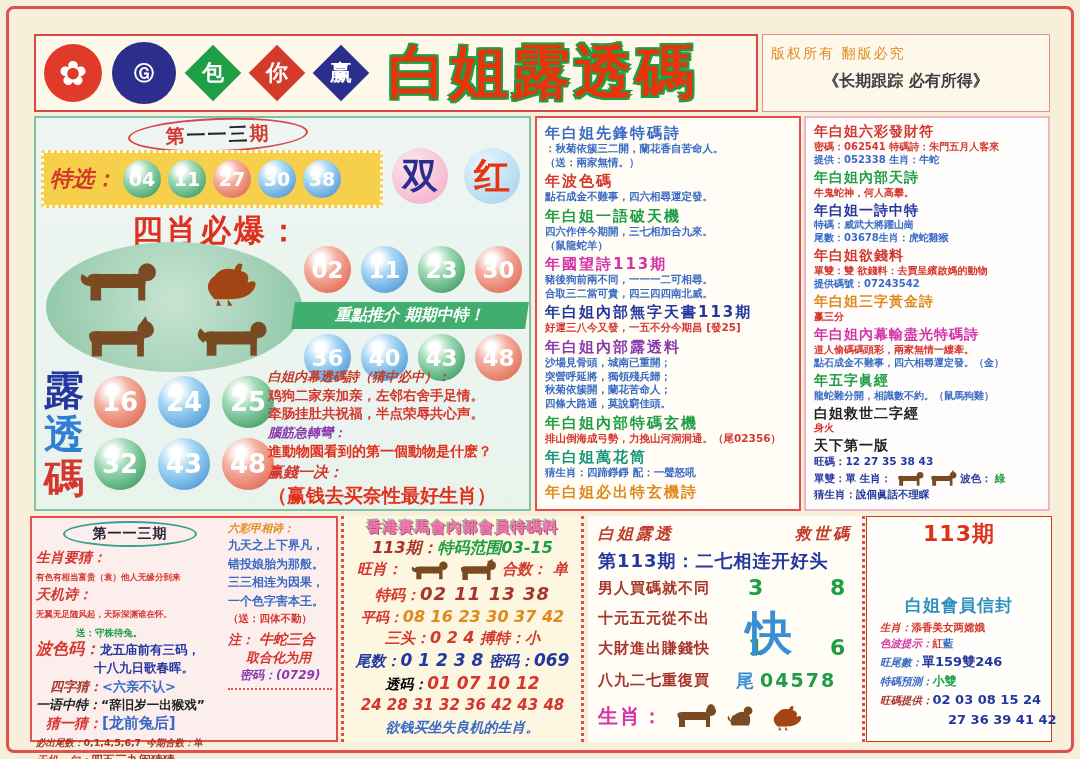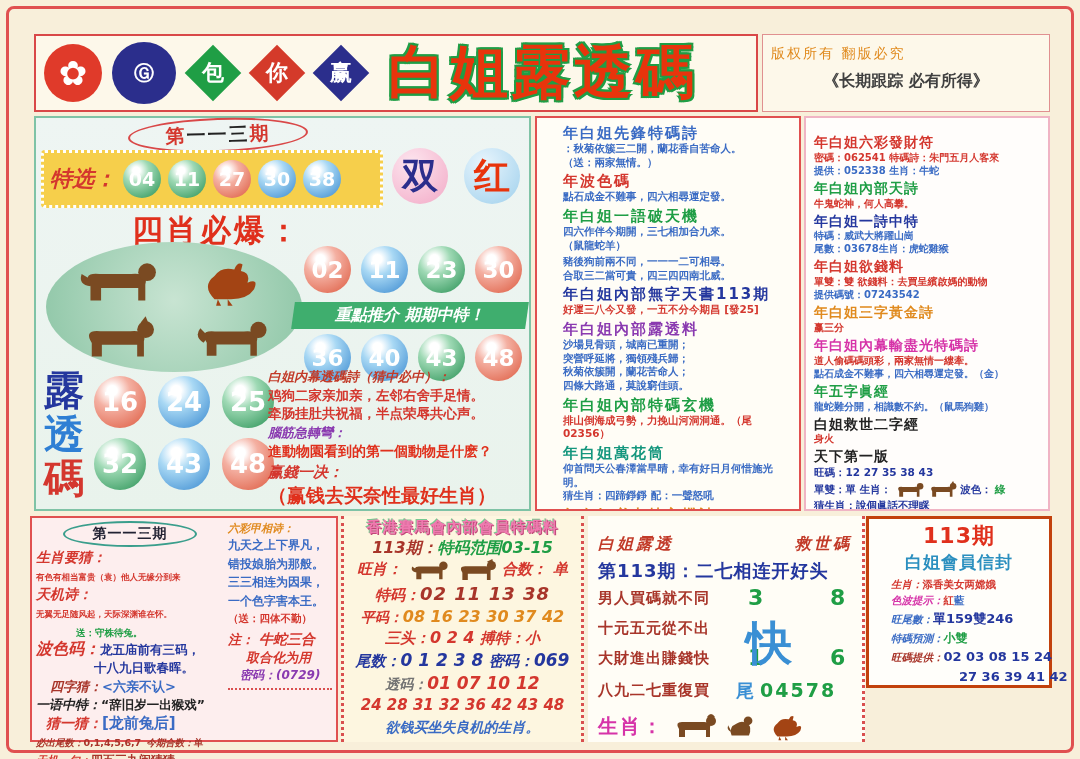--- a/index.html
+++ b/index.html
@@ -3,21 +3,21 @@
 <meta charset="utf-8">
 <style>
   html,body{margin:0;padding:0;}
   body{font-family:"DejaVu Sans","Liberation Sans",sans-serif;background:#f8efda;}
   .page{position:relative;width:1080px;height:759px;background:#f8efda;overflow:hidden;}
   .frame{position:absolute;inset:6px;border:3px solid #e05050;border-radius:8px;pointer-events:none;}
 
   
   .c-red{color:#d4372e}.c-dred{color:#a8352a}.c-orange{color:#e08a1e}.c-green{color:#1f9e45}
   .c-teal{color:#14967d}.c-blue{color:#3a6bc4}.c-navy{color:#24379e}.c-magenta{color:#d633a8}
-  .c-purple{color:#8a3ab0}.c-pink{color:#737373}.c-black{color:#222}
+  .c-purple{color:#8a3ab0}.c-pink{color:#000000}.c-black{color:#222}
   .bold{font-weight:bold}
 
   
   .hdr-left{position:absolute;left:34px;top:34px;width:724px;height:78px;background:#fdf8ea;
     border:2px solid #d94848;display:flex;align-items:center;padding:0 8px;box-sizing:border-box;gap:10px;}
   .flag{width:58px;height:58px;border-radius:50%;background:#e03a2a;display:flex;align-items:center;justify-content:center;
     color:#fff;font-size:34px;flex:0 0 auto;}
   .ovallogo{width:64px;height:62px;border-radius:50%;background:#2b2e8c;display:flex;align-items:center;justify-content:center;
     color:#fff;font-size:20px;font-weight:bold;flex:0 0 auto;}
   .diamond{width:40px;height:40px;transform:rotate(45deg);display:flex;align-items:center;justify-content:center;
@@ -65,23 +65,23 @@
   .lp-text{position:absolute;left:232px;top:250px;width:260px;line-height:1.35;}
   .lp-text .t1{color:#c23a28;font-weight:bold;font-style:italic;font-size:13px;}
   .lp-text .t2{color:#d4372e;font-weight:bold;font-size:13.5px;}
   .lp-text .t3{color:#8a3ab0;font-weight:bold;font-style:italic;font-size:13px;margin-top:2px;}
   .lp-text .t4{color:#e0301c;font-weight:bold;font-size:14px;}
   .lp-text .t5{color:#d4372e;font-weight:900;font-style:italic;font-size:15px;margin-top:2px;}
   .lp-text .t6{color:#e0301c;font-weight:bold;font-size:19px;}
 
   
   .mp{position:absolute;left:535px;top:116px;width:266px;height:395px;background:#fffdf6;border:2px solid #e05050;
-    box-sizing:border-box;padding:6px 26px;overflow:hidden;}
+    box-sizing:border-box;padding:6px 8px;overflow:hidden;}
   .rp{position:absolute;left:804px;top:116px;width:246px;height:395px;background:#fffdfb;border:2px solid #f0b4c4;
-    box-sizing:border-box;padding:16px 8px;overflow:hidden;}
+    box-sizing:border-box;padding:5px 8px;overflow:hidden;}
   .sec{margin-bottom:3px;}
   .sec-t{font-weight:900;font-size:15px;letter-spacing:2px;line-height:1.2;}
   .rp .sec-t{font-size:14px;letter-spacing:1px;}
   .sec-l{font-size:10.5px;font-weight:bold;line-height:1.3;}
   .rp .sec-l{font-size:10px;}
   .tx-row{font-size:10.5px;font-weight:bold;color:#24379e;display:flex;align-items:center;gap:3px;line-height:1.5;}
 
   
   .bl{position:absolute;left:30px;top:516px;width:308px;height:226px;background:#fdeeee;border:2px solid #e05050;
     box-sizing:border-box;display:flex;padding:3px 4px;}
@@ -94,34 +94,34 @@
   .bl-r .pline{color:#3a6bc4;font-weight:bold;font-size:12px;line-height:1.55;}
   .dotline{border-top:2px dotted #d94f4f;margin-top:4px;}
 
   .bm{position:absolute;left:341px;top:516px;width:243px;height:226px;background:#fdf6e0;
     border-left:3px dotted #d94f4f;border-right:3px dotted #d94f4f;box-sizing:border-box;text-align:center;padding-top:2px;}
   .bm-title{font-size:15px;font-weight:900;letter-spacing:1px;color:#f07ab0;
     text-shadow:1px 1px 0 #c04878,-1px -1px 0 #78c890;}
   .bm .r{font-weight:900;line-height:1.32;font-style:italic;}
 
   .bmr{position:absolute;left:588px;top:516px;width:277px;height:226px;background:#fffdf6;
-    border-right:3px dotted #d94f4f;box-sizing:border-box;padding:18px 10px;}
+    border-right:3px dotted #d94f4f;box-sizing:border-box;padding:8px 10px;}
   .bmr-hdr{display:flex;justify-content:space-between;color:#c23a28;font-weight:900;font-style:italic;font-size:16px;letter-spacing:3px;}
   .bmr-issue{font-size:18px;font-weight:900;color:#24379e;margin-top:4px;letter-spacing:1px;white-space:nowrap;}
   .bmr-grid{position:relative;margin-top:6px;height:118px;}
   .bmr-grid .lbl{position:absolute;left:0;color:#a8352a;font-weight:900;font-size:15px;letter-spacing:1px;}
   .bmr-grid .num{position:absolute;font-weight:900;font-size:22px;color:#1f9e45;}
   .bmr-big{position:absolute;left:148px;top:24px;font-size:46px;font-weight:900;color:#3a8fd4;}
   .bmr-sx{display:flex;align-items:center;gap:8px;margin-top:4px;}
   .bmr-sx .lbl{color:#d633a8;font-weight:900;font-size:20px;letter-spacing:2px;}
 
-  .br{position:absolute;left:866px;top:516px;width:186px;height:172px;background:#fffefa;border:3px solid #c2410c;
-    box-sizing:border-box;padding:2px 22px;}
+  .br{position:absolute;left:866px;top:516px;width:186px;height:226px;background:#fffefa;border:1px solid #c2410c;
+    box-sizing:border-box;padding:2px 13px;}
   .br-issue{text-align:center;color:#e0301c;font-weight:900;font-size:22px;letter-spacing:1px;}
-  .br-title{text-align:center;color:#2b8fbf;font-weight:900;font-size:17px;letter-spacing:1px;margin-bottom:2px;}
+  .br-title{text-align:center;color:#2b8fbf;font-weight:900;font-size:17px;letter-spacing:1px;margin-bottom:2px;margin-top:45px;}
   .br .row{font-size:10.5px;font-weight:bold;line-height:1.55;white-space:nowrap;}
 </style>
 </head>
 <body>
 
 <div class="page">
   <div class="frame"></div>
 
   <div class="hdr-left">
     <div class="flag">✿</div>
@@ -230,41 +230,41 @@
     <div class="sec">
       <div class="sec-t c-red">年波色碼</div>
       <div class="sec-l c-blue">點石成金不難事，四六相尋運定發。</div>
     </div>
     <div class="sec">
       <div class="sec-t c-green">年白姐一語破天機</div>
       <div class="sec-l c-blue">四六作伴今期開，三七相加合九來。</div>
       <div class="sec-l c-blue">（鼠龍蛇羊）</div>
     </div>
     <div class="sec">
+      <div class="sec-t c-magenta">年國望詩113期</div>
       <div class="sec-l c-blue">豬後狗前兩不同，一一一二可相尋。</div>
       <div class="sec-l c-blue">合取三二當可貴，四三四四南北威。</div>
     </div>
     <div class="sec">
       <div class="sec-t c-navy">年白姐內部無字天書113期</div>
       <div class="sec-l c-red">好運三八今又發，一五不分今期昌 [發25]</div>
     </div>
     <div class="sec">
       <div class="sec-t c-purple">年白姐內部露透料</div>
       <div class="sec-l c-blue">沙場見骨頭，城南已重開；</div>
       <div class="sec-l c-blue">突營呼延將，獨領殘兵歸；</div>
       <div class="sec-l c-blue">秋菊依簇開，蘭花苦命人；</div>
       <div class="sec-l c-blue">四條大路通，莫說窮佳頭。</div>
     </div>
     <div class="sec">
       <div class="sec-t c-green">年白姐內部特碼玄機</div>
       <div class="sec-l c-red">排山倒海成弓勢，力挽山河洞洞通。（尾02356）</div>
     </div>
     <div class="sec">
       <div class="sec-t c-teal">年白姐萬花筒</div>
-      <div class="sec-l c-blue">仰首問天公春澤當早晴，幸有好日月何惜施光明。</div>
       <div class="sec-l c-blue">猜生肖：四蹄錚錚 配：一聲怒吼</div>
     </div>
     <div class="sec">
       <div class="sec-t c-orange">年白姐必出特玄機詩</div>
 
     </div>
   </div>
 
   <div class="rp">
     <div class="sec">

